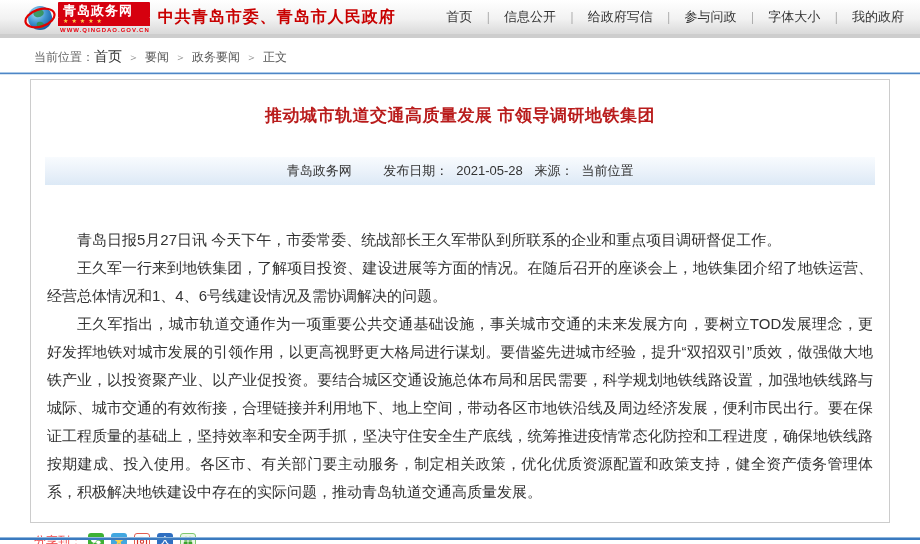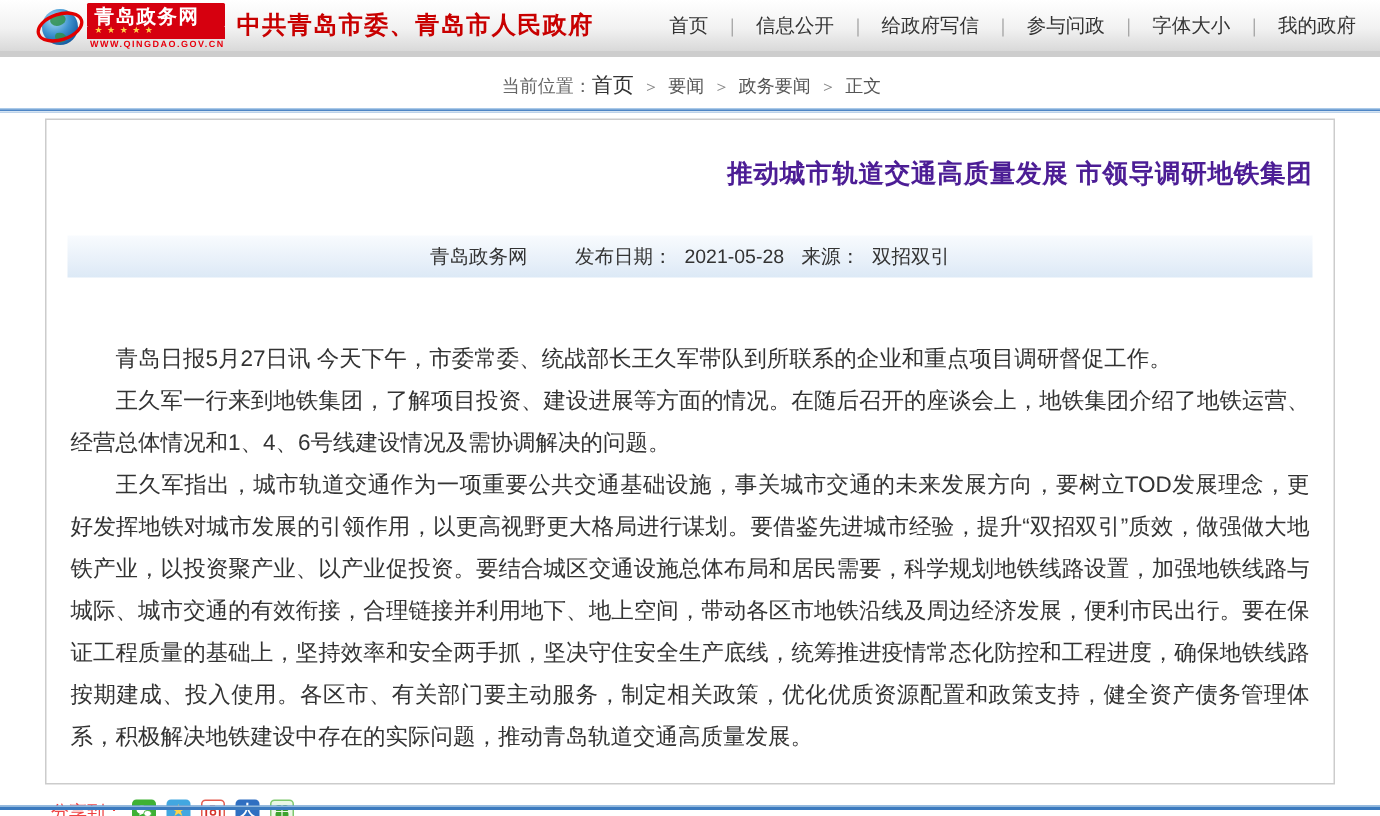--- a/index.html
+++ b/index.html
@@ -57,21 +57,21 @@
     letter-spacing: 1px;
   }
   .top-nav { display: flex; align-items: center; font-size: 13px; color: #333; }
   .top-nav .nav-link { cursor: pointer; padding: 0 2px; white-space: nowrap; }
   .top-nav .nav-sep { color: #999; margin: 0 8px; font-size: 12px; }
 
   
   .crumb-bar {
     display: flex;
     align-items: center;
-    justify-content: center;
+    justify-content: space-between;
     padding: 0 32px 0 34px;
     height: 30px;
     margin-top: 4px;
   }
   .crumbs { font-size: 12px; color: #666; display: flex; align-items: center; }
   .crumb-prefix { color: #666; }
   .crumb-home { font-size: 14px; color: #333; cursor: pointer; }
   .crumb-link { color: #555; cursor: pointer; }
   .crumb-sep { margin: 0 6px; color: #888; font-size: 11px; }
   .font-tools { display: flex; align-items: center; font-size: 13px; color: #444; }
@@ -99,24 +99,24 @@
 
   
   .article-box {
     margin: 4px 30px 0;
     border: 1px solid #cccccc;
     background: #fff;
     padding: 14px 14px 10px;
     min-height: 430px;
   }
   .article-title {
-    text-align: right;
+    text-align: center;
     font-size: 17px;
     font-weight: bold;
-    color: #4c1d95;
+    color: #b91c1c;
     margin: 10px 0 30px;
     letter-spacing: 0.5px;
   }
   .meta-bar {
     height: 28px;
     line-height: 28px;
     text-align: center;
     font-size: 13px;
     color: #333;
     background: linear-gradient(180deg, #f8fbfe 0%, #e8f0f9 60%, #dce9f6 100%);
@@ -221,21 +221,21 @@
     <span class="crumb-link">正文</span>
   </div>
 </div>
 <div class="blue-rule"></div>
 
 <div class="article-box">
   <h1 class="article-title">推动城市轨道交通高质量发展 市领导调研地铁集团</h1>
   <div class="meta-bar">
     <span class="meta-site">青岛政务网</span>
     <span>发布日期：</span><span>2021-05-28</span>
-    <span>来源：</span><span>双招双引</span>
+    <span>来源：</span><span>当前位置</span>
   </div>
   <div class="article-body">
     <p>青岛日报5月27日讯 今天下午，市委常委、统战部长王久军带队到所联系的企业和重点项目调研督促工作。</p>
     <p>王久军一行来到地铁集团，了解项目投资、建设进展等方面的情况。在随后召开的座谈会上，地铁集团介绍了地铁运营、经营总体情况和1、4、6号线建设情况及需协调解决的问题。</p>
     <p>王久军指出，城市轨道交通作为一项重要公共交通基础设施，事关城市交通的未来发展方向，要树立TOD发展理念，更好发挥地铁对城市发展的引领作用，以更高视野更大格局进行谋划。要借鉴先进城市经验，提升“双招双引”质效，做强做大地铁产业，以投资聚产业、以产业促投资。要结合城区交通设施总体布局和居民需要，科学规划地铁线路设置，加强地铁线路与城际、城市交通的有效衔接，合理链接并利用地下、地上空间，带动各区市地铁沿线及周边经济发展，便利市民出行。要在保证工程质量的基础上，坚持效率和安全两手抓，坚决守住安全生产底线，统筹推进疫情常态化防控和工程进度，确保地铁线路按期建成、投入使用。各区市、有关部门要主动服务，制定相关政策，优化优质资源配置和政策支持，健全资产债务管理体系，积极解决地铁建设中存在的实际问题，推动青岛轨道交通高质量发展。</p>
   </div>
 </div>
 
 <div class="share-row">
   <span class="share-label">分享到：</span>

